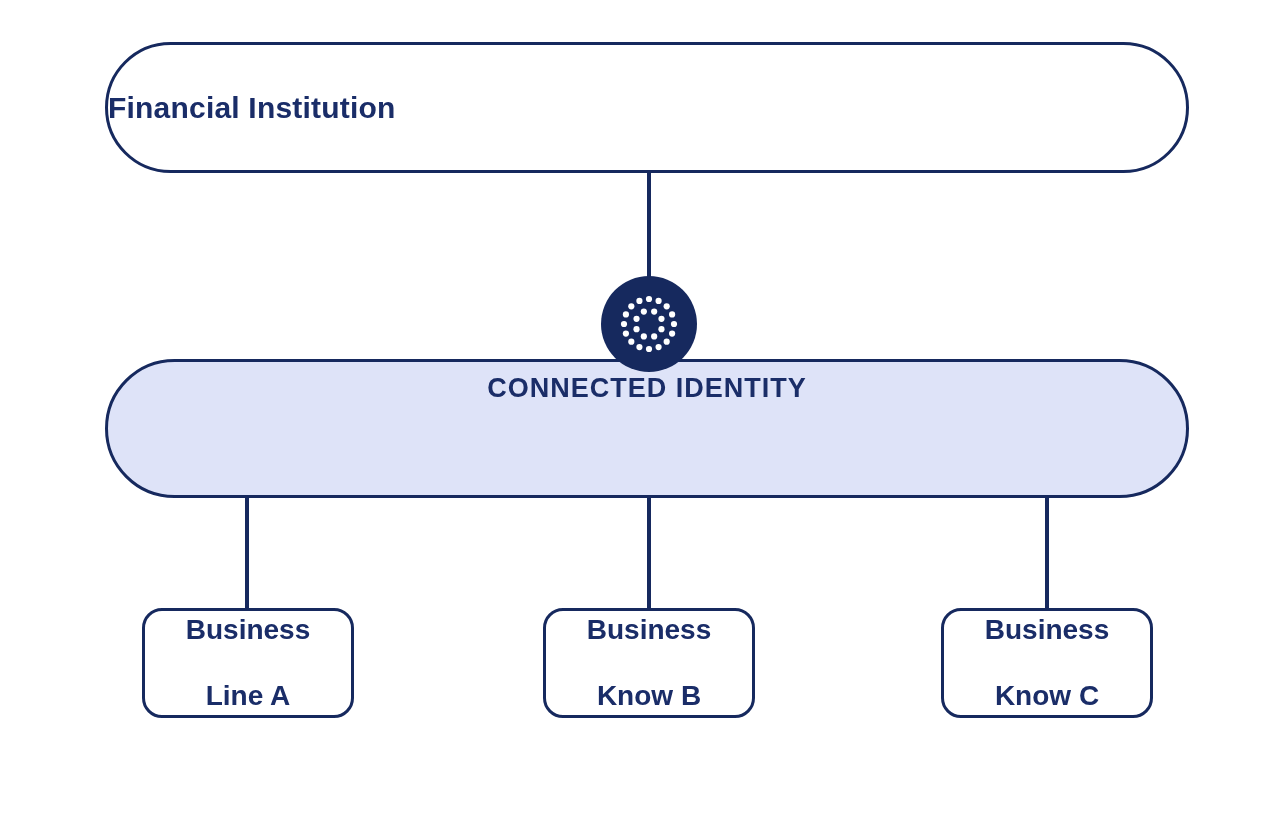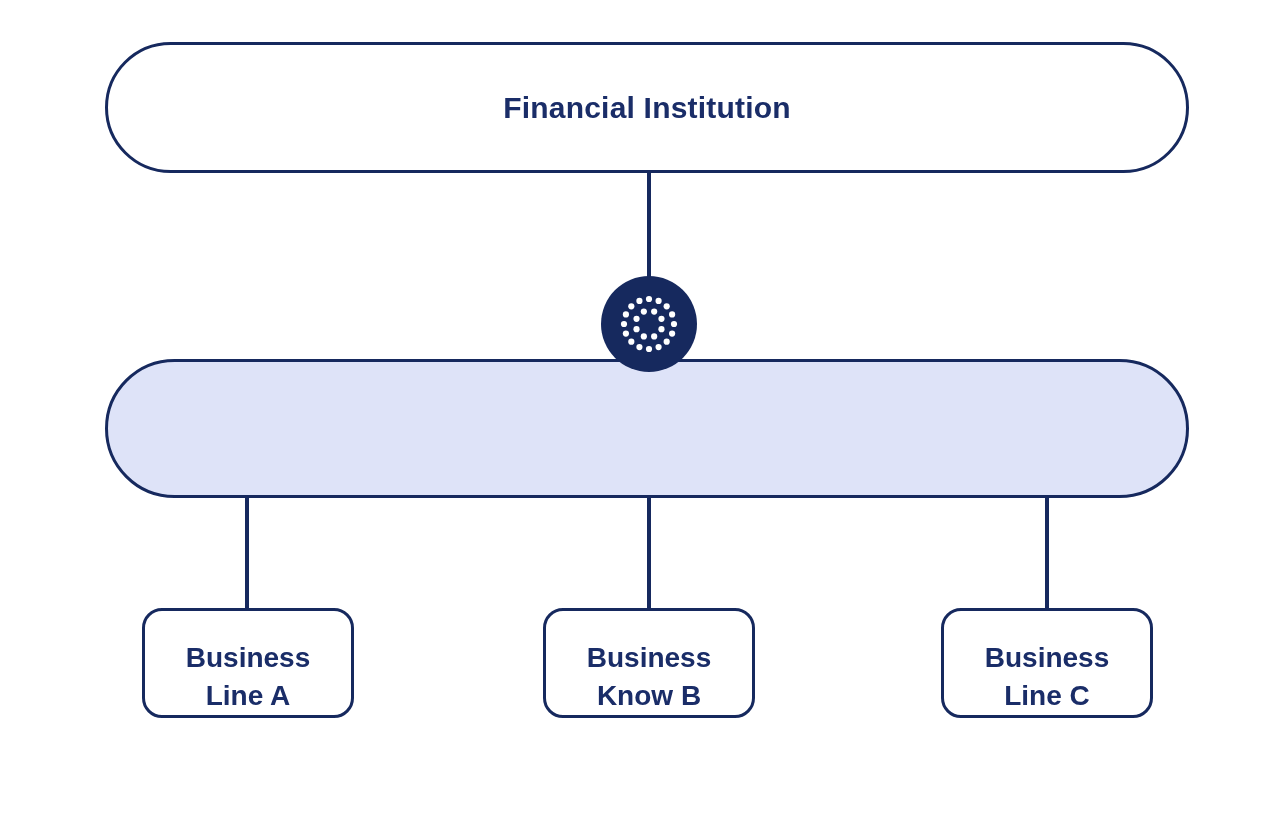--- a/index.html
+++ b/index.html
@@ -17,21 +17,20 @@
     background: #ffffff;
   }
 
   
   .pill {
     position: absolute;
     border: 3.5px solid #16295E;
     border-radius: 999px;
     display: flex;
     align-items: center;
-    justify-content: center;
     background: #ffffff;
   }
   .top-pill {
     left: 105px; top: 42px;
     width: 1084px; height: 131px;
     z-index: 1;
   }
   .top-pill .node-label {
     color: #1A2D68;
     font-size: 30px;
@@ -92,21 +91,21 @@
   .biz-box {
     position: absolute;
     top: 608px;
     width: 212px; height: 110px;
     border: 3.5px solid #16295E;
     border-radius: 20px;
     background: #ffffff;
     display: flex;
     flex-direction: column;
     align-items: center;
-    justify-content: flex-end;
+    justify-content: space-between;
     z-index: 1;
   }
   .biz-box .biz-line {
     color: #1A2D68;
     font-size: 28px;
     font-weight: bold;
     line-height: 38px;
   }
   .biz-a { left: 142px; }
   .biz-b { left: 543px; }
@@ -121,20 +120,21 @@
     <span class="node-label">Financial Institution</span>
   </div>
 
   <div class="connector connector-top"></div>
 
   <div class="connector connector-a"></div>
   <div class="connector connector-b"></div>
   <div class="connector connector-c"></div>
 
   <div class="pill identity-pill">
+    <div class="identity-title">CONNECTED IDENTITY</div>
   </div>
 
   <div class="logo-circle">
     <svg id="dot-ring" width="96" height="96" viewBox="0 0 96 96">
         <circle cx="73.00" cy="48.00" r="3.1" fill="#FFFFFF"></circle>
         <circle cx="71.10" cy="57.57" r="3.1" fill="#FFFFFF"></circle>
         <circle cx="65.68" cy="65.68" r="3.1" fill="#FFFFFF"></circle>
         <circle cx="57.57" cy="71.10" r="3.1" fill="#FFFFFF"></circle>
         <circle cx="48.00" cy="73.00" r="3.1" fill="#FFFFFF"></circle>
         <circle cx="38.43" cy="71.10" r="3.1" fill="#FFFFFF"></circle>
@@ -164,16 +164,16 @@
     <span class="biz-line">Line A</span>
   </div>
 
   <div class="biz-box biz-b">
     <span class="biz-line">Business</span>
     <span class="biz-line">Know B</span>
   </div>
 
   <div class="biz-box biz-c">
     <span class="biz-line">Business</span>
-    <span class="biz-line">Line C</span>
+    <span class="biz-line">Know C</span>
   </div>
 
 </div>
 
 </body></html>

